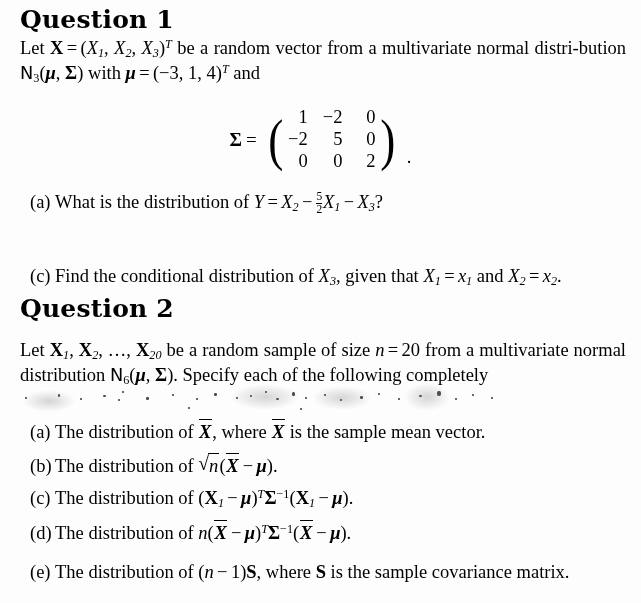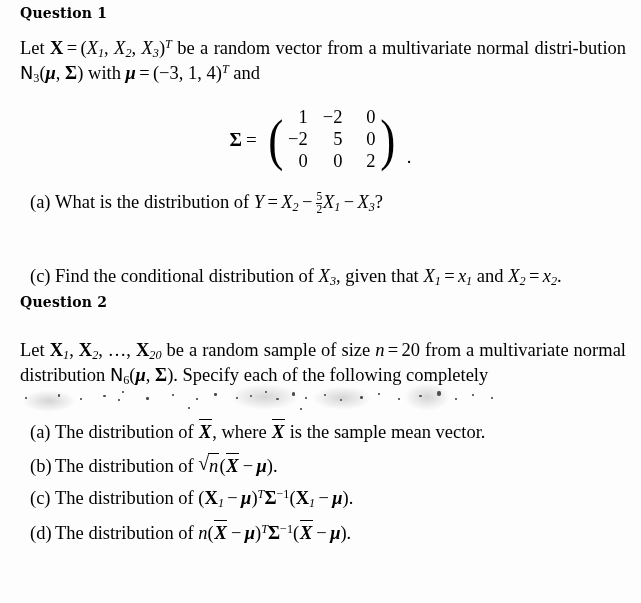--- a/index.html
+++ b/index.html
@@ -22,21 +22,21 @@
     height: 603px;
     background: #fdfdfd;
   }
 
   
   .q-heading {
     position: absolute;
     left: 20px;
     font-family: "DejaVu Serif", "Liberation Serif", serif;
     font-weight: bold;
-    font-size: 14px;
+    font-size: 25px;
     letter-spacing: 0.2px;
     white-space: nowrap;
   }
 
   
   .q-para {
     position: absolute;
     left: 20px;
     width: 606px;
     font-size: 18.5px;
@@ -279,14 +279,15 @@
   <div class="smudge" style="left:22px;  top:390px; width:54px; height:22px;"></div>
 
   <div class="item" style="top:453px;"><span class="marker">(b)</span><span class="itext"><span>The distribution of </span><span class="sqrt"><span class="rad mi">n</span></span><span>(</span><span class="obar mb">X</span><span class="eq">−</span><span class="mbi">μ</span><span>)</span><span>.</span></span></div>
 
   <div class="item" style="top:420px;"><span class="marker">(a)</span><span class="itext"><span>The distribution of </span><span class="obar mb">X</span><span>, where </span><span class="obar mb">X</span><span> is the sample mean vector.</span></span></div>
 
   <div class="item" style="top:486px;"><span class="marker">(c)</span><span class="itext"><span>The distribution of </span><span>(</span><span class="mi mb">X</span><sub>1</sub><span class="eq">−</span><span class="mbi">μ</span><span>)</span><sup>T</sup><span class="mb">Σ</span><sup class="up">−1</sup><span>(</span><span class="mi mb">X</span><sub>1</sub><span class="eq">−</span><span class="mbi">μ</span><span>)</span><span>.</span></span></div>
 
   <div class="item" style="top:521px;"><span class="marker">(d)</span><span class="itext"><span>The distribution of </span><span class="mi">n</span><span>(</span><span class="obar mb">X</span><span class="eq">−</span><span class="mbi">μ</span><span>)</span><sup>T</sup><span class="mb">Σ</span><sup class="up">−1</sup><span>(</span><span class="obar mb">X</span><span class="eq">−</span><span class="mbi">μ</span><span>)</span><span>.</span></span></div>
 
+  <div class="item" style="top:560px;"><span class="marker">(e)</span><span class="itext"><span>The distribution of </span><span>(</span><span class="mi">n</span><span class="eq">−</span><span>1</span><span>)</span><span class="mi mb">S</span><span>, where </span><span class="mi mb">S</span><span> is the sample covariance matrix.</span></span></div>
 
 </div>
 
 </body></html>

